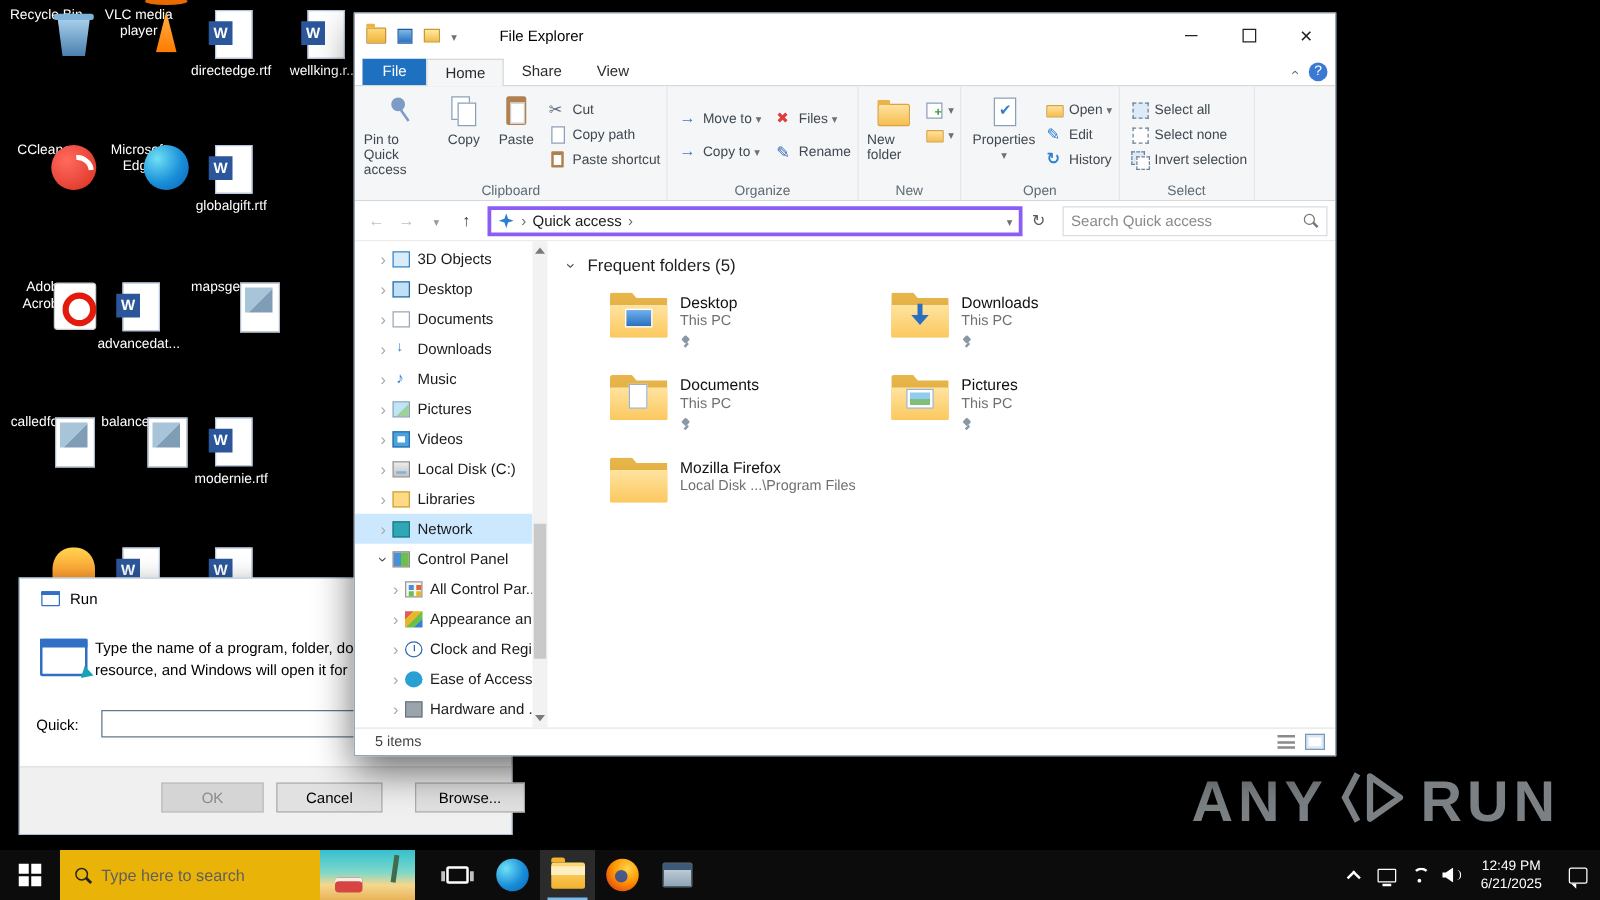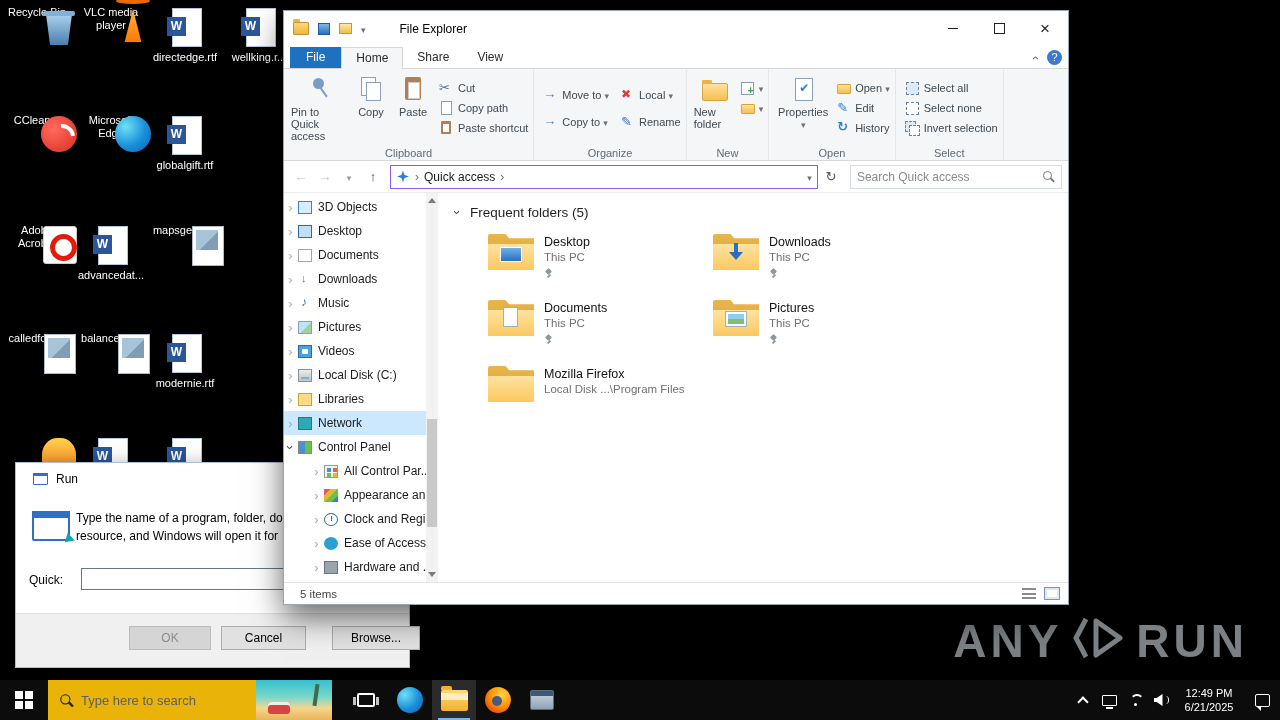--- a/index.html
+++ b/index.html
@@ -112,39 +112,39 @@
 .rs-selnone::before{content:"";position:absolute;left:2px;top:2px;width:11px;height:11px;border:1px dashed #6f8196;background:#fff}
 .rs-selinv::before{content:"";position:absolute;left:1px;top:1px;width:9px;height:9px;border:1px dashed #6f8196;background:#dcebf7}
 .rs-selinv::after{content:"";position:absolute;left:5px;top:5px;width:9px;height:9px;border:1px dashed #6f8196;background:#fff}
 
 .addrbar{height:32px;display:flex;align-items:center;background:#fff;border-bottom:1px solid #ececec;flex:none;padding:0 6px;gap:2px}
 .anav{width:22px;text-align:center;font-size:13px;flex:none}
 .a-back::before{content:"←";color:#c0c0c0}
 .a-fwd::before{content:"→";color:#c0c0c0}
 .a-dd::before{content:"▾";color:#9a9a9a;font-size:9px}
 .a-up::before{content:"↑";color:#3c3c3c}
-.addrbox{display:flex;align-items:center;height:24px;border:1px solid #8b5cf6;background:#fff;width:436px;padding:0 5px;margin-left:4px}
+.addrbox{display:flex;align-items:center;height:24px;border:3px solid #8b5cf6;background:#fff;width:436px;padding:0 5px;margin-left:4px}
 .i-qa{width:14px;height:14px;position:relative;flex:none}
 .i-qa::before{content:"";position:absolute;inset:1px;background:#2a7fd4;clip-path:polygon(50% 0,62% 38%,100% 50%,62% 62%,50% 100%,38% 62%,0 50%,38% 38%)}
 .crumb-sep{color:#6d6d6d;padding:0 5px;font-size:12px}
 .crumb-sep::before{content:"›"}
 .crumb{font-size:12px;color:#1a1a1a}
 .addrbox .dd{margin-left:auto}
 .a-ref{width:22px;text-align:center;flex:none}
 .a-ref::before{content:"↻";color:#5a5a5a;font-size:13px}
 .searchbox{display:flex;align-items:center;height:24px;border:1px solid #d6dde4;background:#fff;width:216px;margin-left:6px;padding:0 6px}
 .searchbox input{flex:1;border:none;outline:none;font-size:12px;color:#0f766e;font-family:inherit;min-width:0}
 .searchbox input::placeholder{color:#8a8a8a}
 .i-mag{width:13px;height:13px;position:relative;flex:none}
 .i-mag::before{content:"";position:absolute;left:1px;top:1px;width:7px;height:7px;border:1.5px solid #777;border-radius:50%}
 .i-mag::after{content:"";position:absolute;left:8px;top:9px;width:5px;height:1.5px;background:#777;transform:rotate(45deg)}
 
 .content{flex:1;display:flex;min-height:0}
 .navpane{width:142px;flex:none;padding-top:2px;overflow:hidden}
-.nav-item{height:24px;display:flex;align-items:center;cursor:default}
+.nav-item{height:24px;display:flex;align-items:center;padding-left:16px;cursor:default}
 .nav-item.sub{padding-left:26px}
 .nav-item.selected{background:#cce8ff}
 .chev{display:inline-block;width:13px;text-align:center;color:#a9a9a9;font-size:13px;flex:none}
 .chev::before{content:"›"}
 .chev.open{transform:rotate(90deg);color:#444}
 .ni{width:14px;height:13px;position:relative;flex:none;margin:0 6px 0 1px}
 .nav-lbl{font-size:12px;color:#1b1b1b;white-space:nowrap;overflow:hidden}
 .ni-3d{border:1px solid #3a87c8;background:#d9ecf9}
 .ni-desktop{background:#bfe0f5;border:1px solid #2a6ca8}
 .ni-doc{background:#fff;border:1px solid #9aa7b8}
@@ -409,21 +409,21 @@
           <span>Move to</span>&nbsp;<span class="dd"></span>
         </div>
         <div class="smallrow">
           <span class="rs rs-arrow"></span>
           <span>Copy to</span>&nbsp;<span class="dd"></span>
         </div>
       </div>
       <div class="smallcol orgcol" style="margin-left:10px">
         <div class="smallrow">
           <span class="rs rs-del"></span>
-          <span>Local</span>&nbsp;<span class="dd"></span>
+          <span>Files</span>&nbsp;<span class="dd"></span>
         </div>
         <div class="smallrow">
           <span class="rs rs-ren"></span>
           <span>Rename</span>
         </div>
       </div>
       <div class="rgroup-label">Organize</div>
     </div>
 
     <div class="rgroup">

